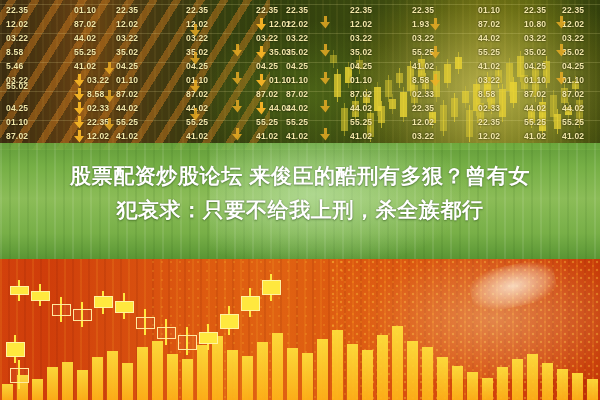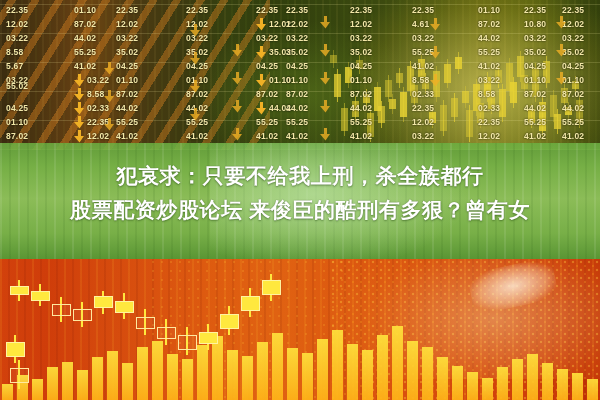--- a/index.html
+++ b/index.html
@@ -248,21 +248,21 @@
         <div class="mini-candle" style="left: 565px; top: 107px; width: 7px; height: 8px; opacity: 0.85;"></div>
         <div class="mini-wick" style="left: 579px; top: 95px; height: 33px; opacity: 0.47;"></div>
         <div class="mini-candle" style="left: 576px; top: 100px; width: 7px; height: 23px; opacity: 0.45;"></div>
       </div>
     <div id="quote-columns">
         <div class="qcol" style="left: 6px;">
           <div class="qcell" style="top: 3px;">22.35</div>
           <div class="qcell" style="top: 17px;">12.02</div>
           <div class="qcell" style="top: 31px;">03.22</div>
           <div class="qcell" style="top: 45px;">8.58</div>
-          <div class="qcell" style="top: 59px;">5.67</div>
+          <div class="qcell" style="top: 59px;">5.46</div>
           <div class="qcell" style="top: 73px;">03.22</div>
           <div class="qcell" style="top: 79px;">55.02</div>
           <div class="qcell" style="top: 101px;">04.25</div>
           <div class="qcell" style="top: 115px;">01.10</div>
           <div class="qcell" style="top: 129px;">87.02</div>
         </div>
         <div class="qcol" style="left: 74px;">
           <div class="qcell" style="top: 3px;">01.10</div>
           <div class="qcell" style="top: 17px;">87.02</div>
           <div class="qcell" style="top: 31px;">44.02</div>
@@ -365,21 +365,21 @@
           <div class="qcell" style="top: 45px;">35.02</div>
           <div class="qcell" style="top: 59px;">04.25</div>
           <div class="qcell" style="top: 73px;">01.10</div>
           <div class="qcell" style="top: 87px;">87.02</div>
           <div class="qcell" style="top: 101px;">44.02</div>
           <div class="qcell" style="top: 115px;">55.25</div>
           <div class="qcell" style="top: 129px;">41.02</div>
         </div>
         <div class="qcol" style="left: 412px;">
           <div class="qcell" style="top: 3px;">22.35</div>
-          <div class="qcell" style="top: 17px;">4.61</div>
+          <div class="qcell" style="top: 17px;">1.93</div>
           <div class="qcell" style="top: 31px;">03.22</div>
           <div class="qcell" style="top: 45px;">55.25</div>
           <div class="qcell" style="top: 59px;">41.02</div>
           <div class="qcell" style="top: 73px;">8.58</div>
           <div class="qcell" style="top: 87px;">02.33</div>
           <div class="qcell" style="top: 101px;">22.35</div>
           <div class="qcell" style="top: 115px;">12.02</div>
           <div class="qcell" style="top: 129px;">03.22</div>
         </div>
         <div class="qcol" style="left: 478px;">
@@ -528,22 +528,22 @@
             <path d="M4 0 h3 v6 h3 L5.5 12.5 L0 6 h4 z" fill="#f0b025"></path>
           </svg>
         </span>
       </div>
   </div>
 
   <div class="headline-band">
     <div class="band-streaks"></div>
     <div class="band-map"></div>
     <div class="headline">
+      <span class="line">股票配资炒股论坛 来俊臣的酷刑有多狠？曾有女</span>
       <span class="line">犯哀求：只要不给我上刑，杀全族都行</span>
-      <span class="line">股票配资炒股论坛 来俊臣的酷刑有多狠？曾有女</span>
     </div>
   </div>
 
   <div class="chart-zone">
     <div class="chart-tex"></div>
     <div class="dots2"></div>
     <div class="dots"></div>
     <div class="chart-glow"></div>
     <div class="aus-blob"></div>
     <div id="volume-bars">

